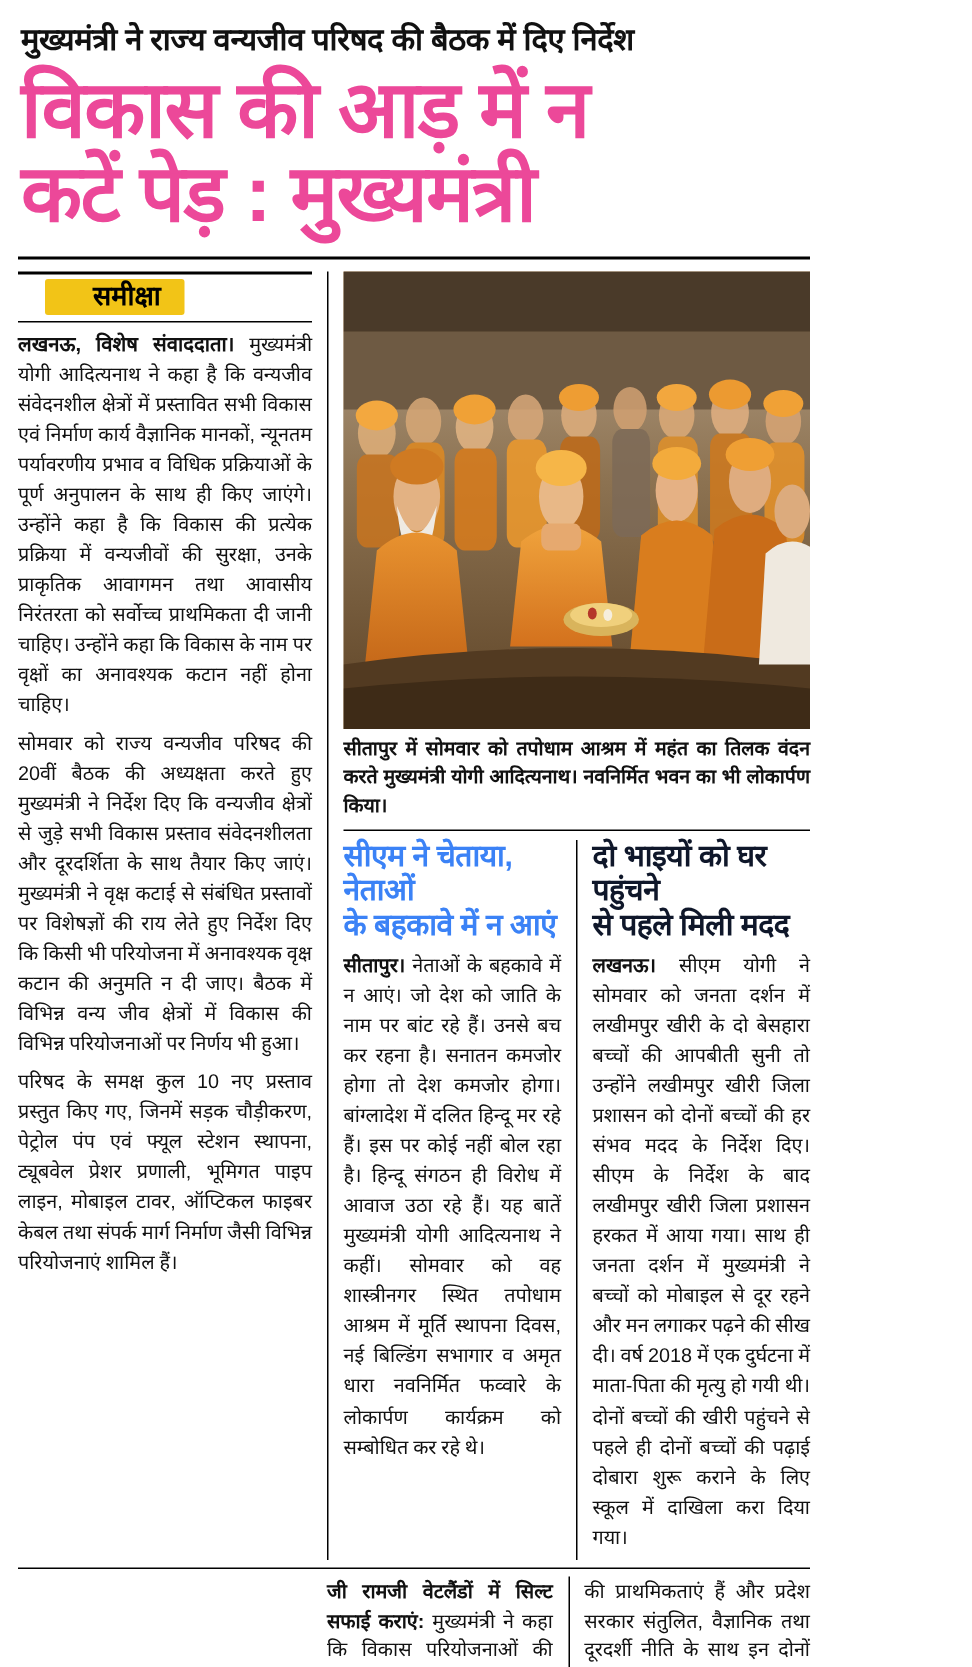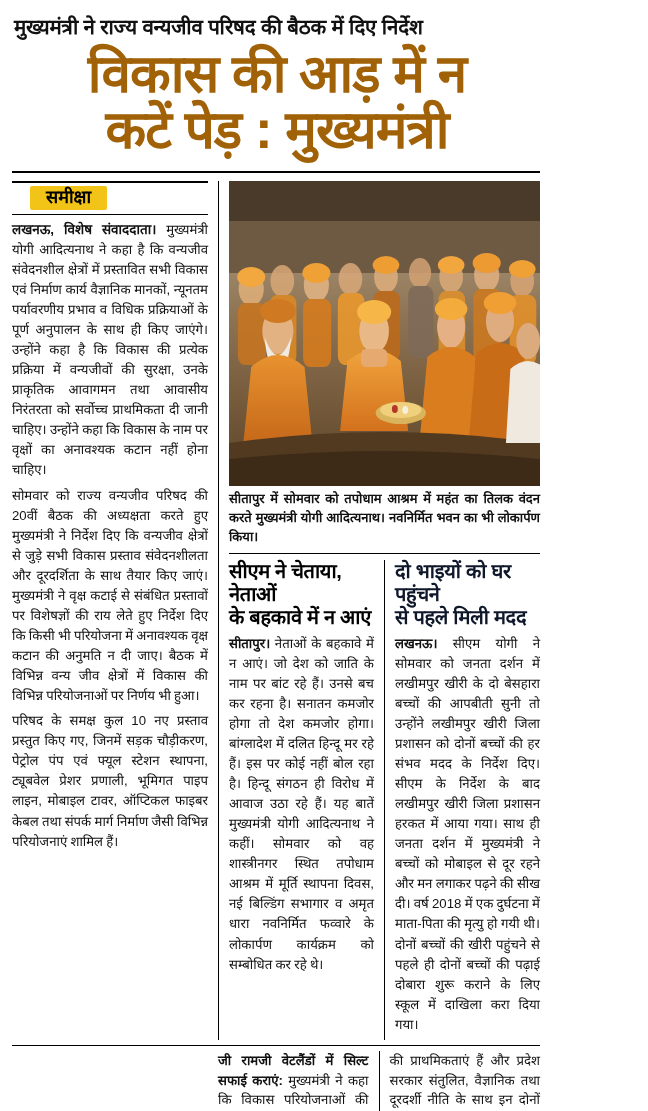--- a/index.html
+++ b/index.html
@@ -26,23 +26,22 @@
     letter-spacing:-0.2px;
     color:#111;
     margin:0 0 6px 2px;
   }
   .headline{
     font-family:"Liberation Sans", sans-serif;
     font-weight:700;
     font-size:53px;
     line-height:1.07;
     letter-spacing:-1px;
-    color:#a16207;
+    color:#ec4899;
     margin:2px 0 12px 2px;
-    text-align:center;
   }
   .headline .l2{display:block;}
   .rule-top{
     border-top:2px solid #000;
     margin:10px 0 0 0;
   }
   
   .body-wrap{
     display:flex;
     gap:10px;
@@ -63,21 +62,21 @@
     padding:3px 0 4px 0;
     margin-bottom:5px;
   }
   .badge{
     display:inline-block;
     background:#f2c417;
     color:#000;
     font-weight:700;
     font-size:18px;
     line-height:1.15;
-    padding:1px 16px 2px 16px;
+    padding:1px 16px 2px 32px;
     border-radius:2px;
     margin-left:18px;
   }
   .dateline{
     font-weight:700;
     font-size:13.5px;
     line-height:1.45;
   }
   p.t{
     font-size:13.2px;
@@ -114,21 +113,21 @@
     align-items:flex-start;
   }
   .sub{
     flex:1 1 0;
     min-width:0;
   }
   .sub-head{
     font-weight:700;
     font-size:20px;
     line-height:1.15;
-    color:#000000;
+    color:#3b82f6;
     margin:0 0 5px 0;
     letter-spacing:-0.3px;
   }
   .sub-head.dark{color:#0f172a;}
   .sub-dateline{
     font-weight:700;
     font-size:13.2px;
   }
   .v-sep{
     width:1px;

